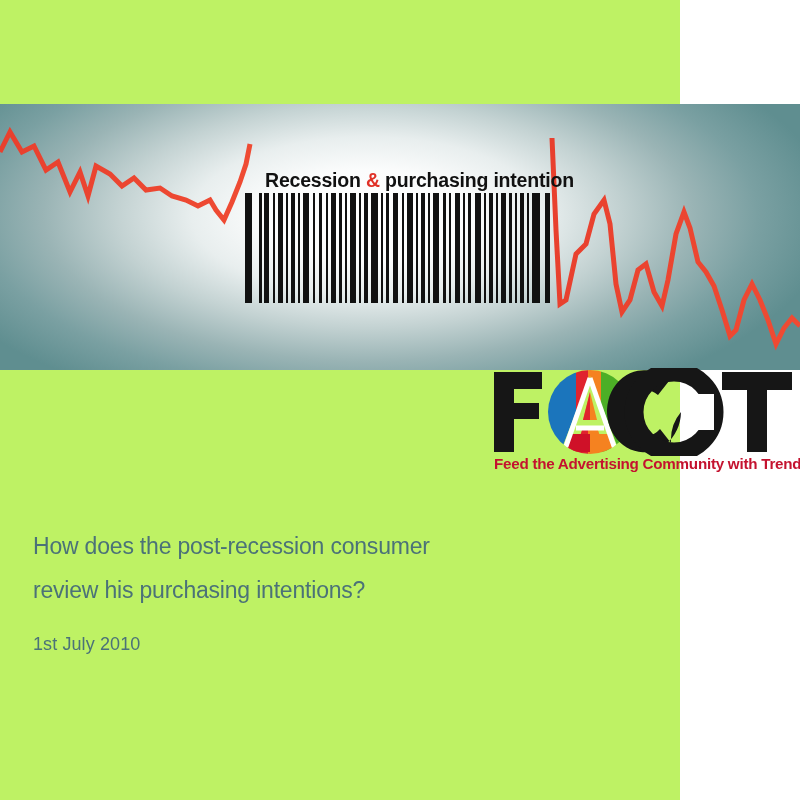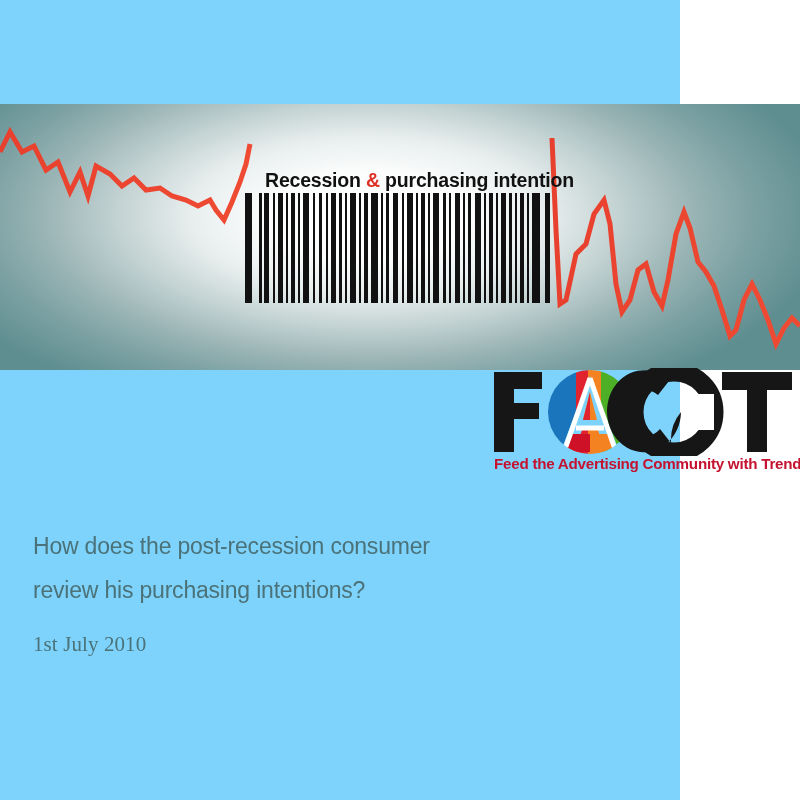--- a/index.html
+++ b/index.html
@@ -16,21 +16,21 @@
     font-family: "Liberation Sans", sans-serif;
     -webkit-font-smoothing: antialiased;
   }
 
   .slide {
     position: absolute;
     left: 0;
     top: 0;
     width: 680px;
     height: 800px;
-    background: #7dd3fc;
+    background: #bef264;
   }
 
   
   .hero {
     position: absolute;
     left: 0;
     top: 104px;
     width: 800px;
     height: 266px;
     overflow: hidden;
@@ -128,23 +128,23 @@
     font-weight: normal;
     font-size: 23px;
     line-height: 44px;
     letter-spacing: -0.2px;
     color: #4b7278;
     white-space: pre-line;
   }
   .slide-date {
     margin: 0;
     padding-top: 21px;
-    font-family: Liberation Serif, serif;
+    font-family: Liberation Sans, sans-serif;
     font-weight: normal;
-    font-size: 21px;
+    font-size: 18px;
     line-height: 22px;
     letter-spacing: 0.1px;
     color: #4b7278;
   }
 </style>
 </head>
 <body>
 
 <div class="slide">
 

